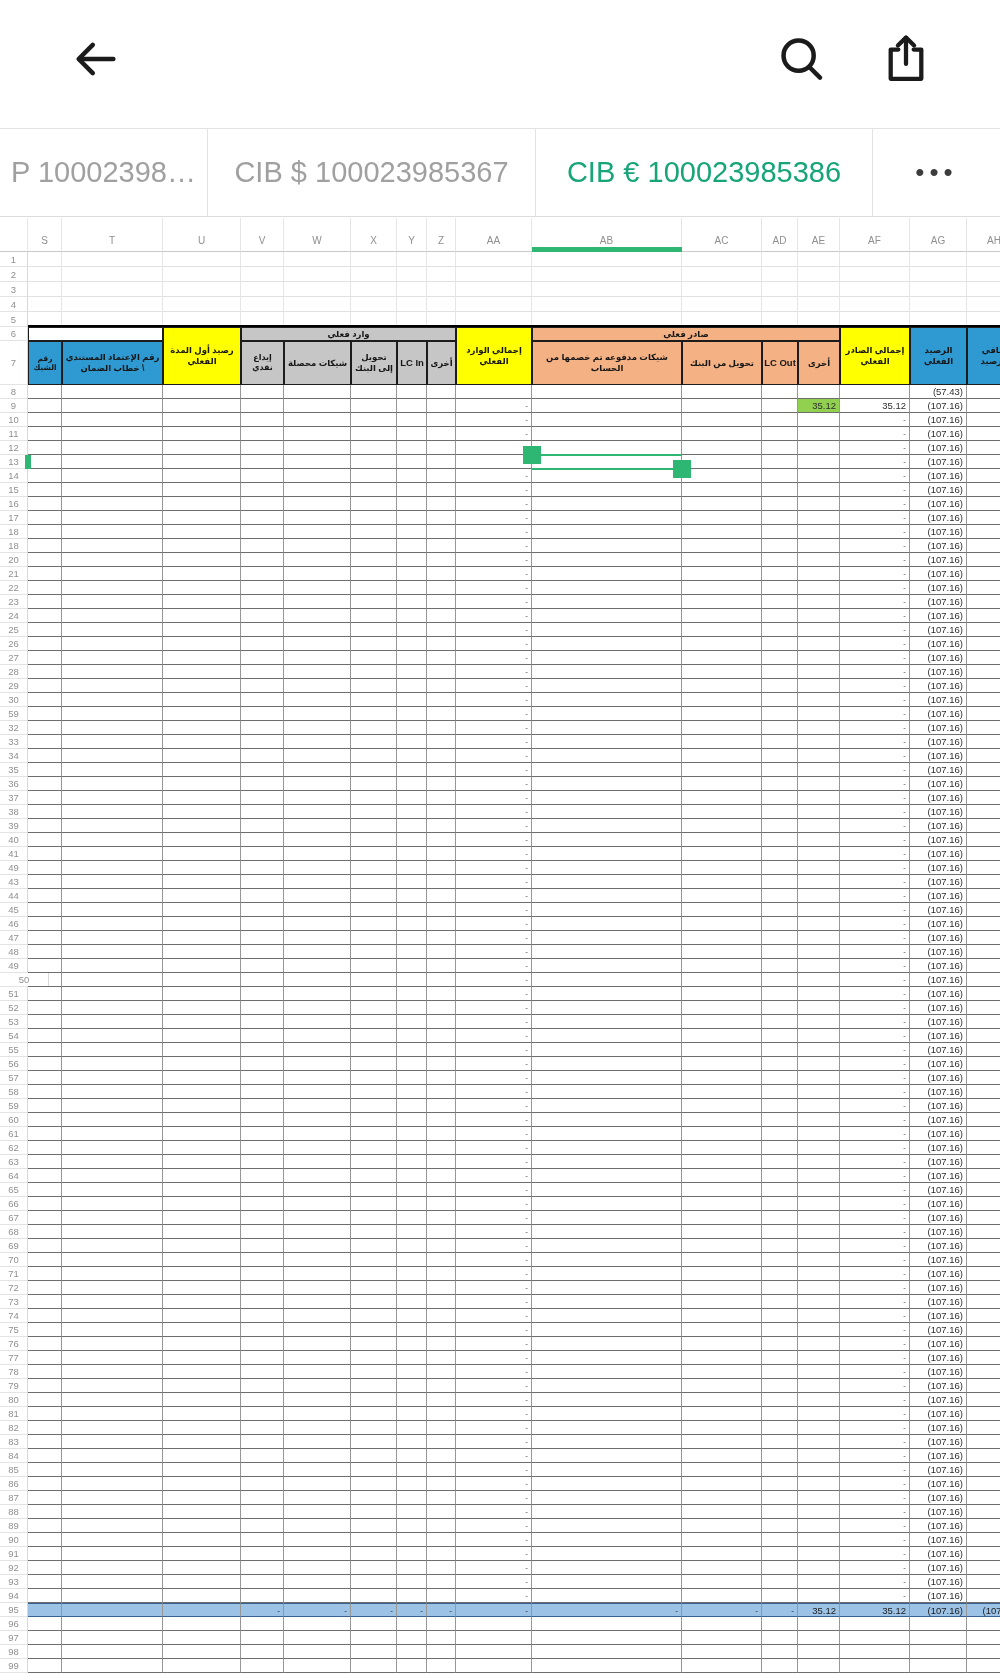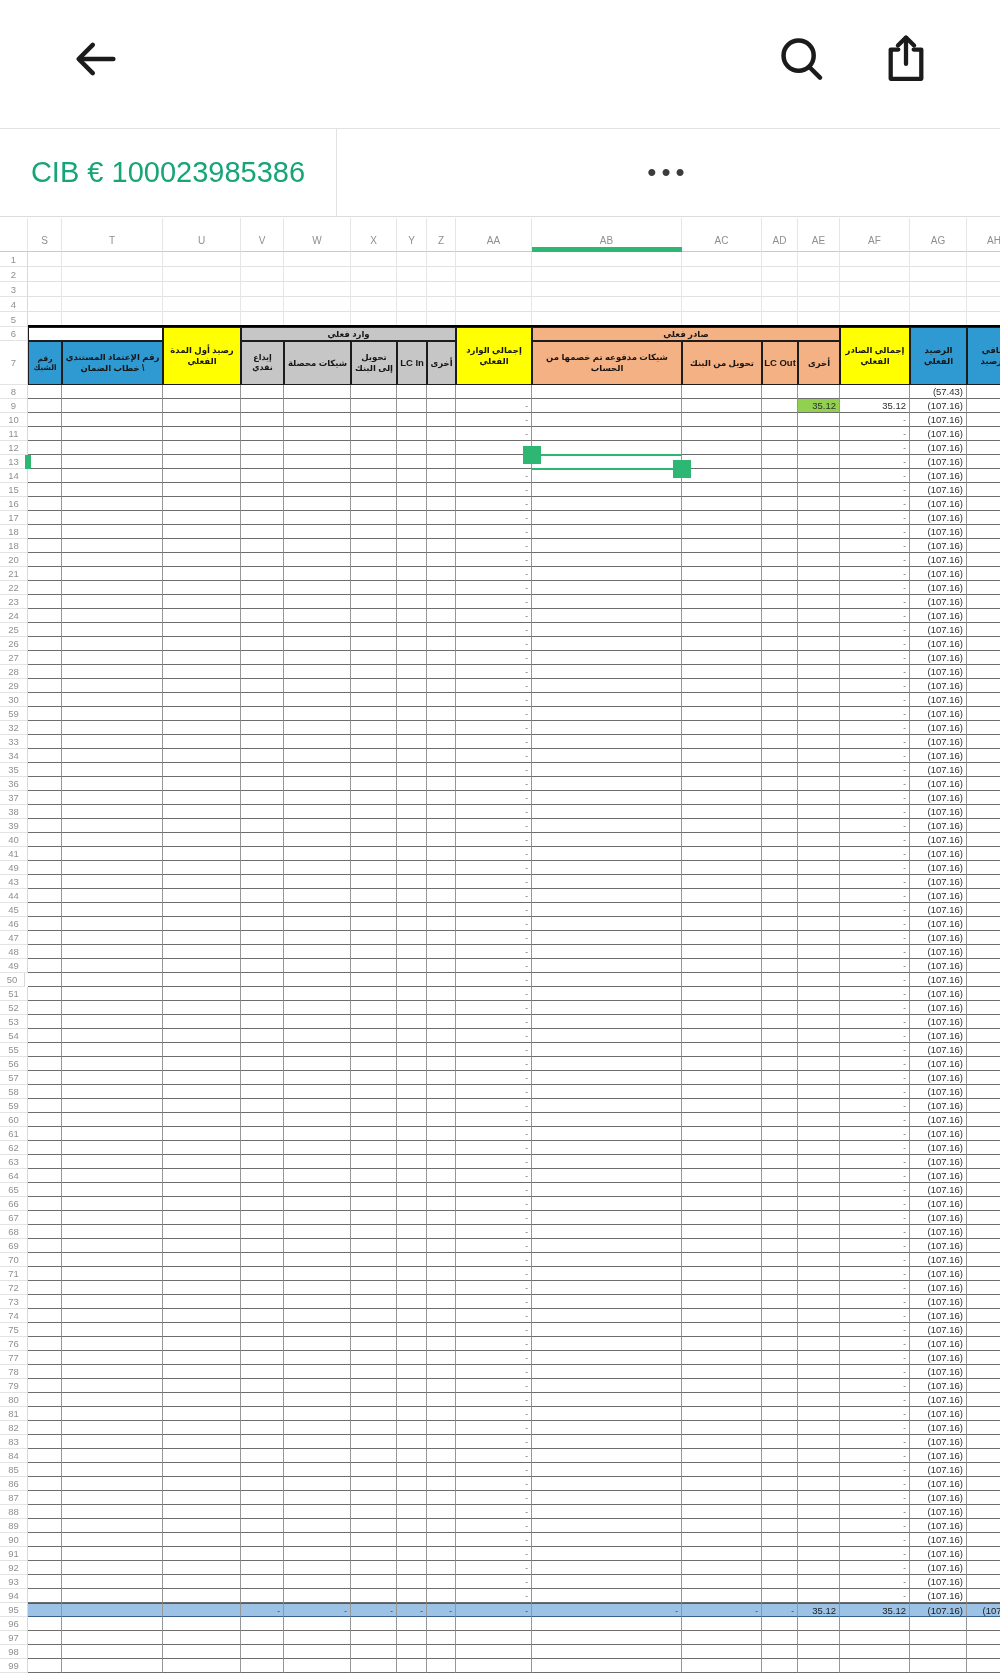--- a/index.html
+++ b/index.html
@@ -69,20 +69,22 @@
     <svg width="54" height="54" viewBox="0 0 24 24" fill="none" stroke="#1b1b1b" stroke-width="1.9" stroke-linecap="round" stroke-linejoin="round">
       <path d="M8.6 7.8H5.2v13h13.6v-13h-3.4"></path>
       <path d="M12 14.2V2.6"></path>
         <path d="M8.4 6 12 2.4 15.6 6"></path>
     </svg>
   </div>
 </div>
 
 <div class="tabbar">
   <div id="tabs-holder" style="display:flex;height:100%;">
+      <div class="tab" style="width: 208px;">P 10002398…</div>
+      <div class="tab" style="width: 328px;">CIB $ 100023985367</div>
       <div class="tab active" style="width: 337px;">CIB € 100023985386</div>
     </div>
   <div class="tab-more">•••</div>
 </div>
 
 <div class="sheet">
   <div class="sheet-inner" id="sheet-inner">
       <div class="abs striph" style="left: 0px; top: 0px; width: 28px; height: 34px;"></div>
       <div class="abs striph" style="left: 28px; top: 0px; width: 34px; height: 34px;">S</div>
       <div class="abs striph" style="left: 62px; top: 0px; width: 101px; height: 34px;">T</div>
@@ -915,21 +917,21 @@
       <div class="abs dcell" style="left: 397px; top: 741px; width: 30px; height: 14px;"></div>
       <div class="abs dcell" style="left: 427px; top: 741px; width: 29px; height: 14px;"></div>
       <div class="abs dcell dash" style="left: 456px; top: 741px; width: 76px; height: 14px;">-</div>
       <div class="abs dcell" style="left: 532px; top: 741px; width: 150px; height: 14px;"></div>
       <div class="abs dcell" style="left: 682px; top: 741px; width: 80px; height: 14px;"></div>
       <div class="abs dcell" style="left: 762px; top: 741px; width: 36px; height: 14px;"></div>
       <div class="abs dcell" style="left: 798px; top: 741px; width: 42px; height: 14px;"></div>
       <div class="abs dcell dash" style="left: 840px; top: 741px; width: 70px; height: 14px;">-</div>
       <div class="abs dcell" style="left: 910px; top: 741px; width: 57px; height: 14px;">(107.16)</div>
       <div class="abs dcell" style="left: 967px; top: 741px; width: 55px; height: 14px;"></div>
-      <div class="abs gut" style="left: 0px; top: 755px; width: 25px; height: 14px;">50</div>
+      <div class="abs gut" style="left: 0px; top: 755px; width: 49px; height: 14px;">50</div>
       <div class="abs dcell" style="left: 28px; top: 755px; width: 34px; height: 14px;"></div>
       <div class="abs dcell" style="left: 62px; top: 755px; width: 101px; height: 14px;"></div>
       <div class="abs dcell" style="left: 163px; top: 755px; width: 78px; height: 14px;"></div>
       <div class="abs dcell" style="left: 241px; top: 755px; width: 43px; height: 14px;"></div>
       <div class="abs dcell" style="left: 284px; top: 755px; width: 67px; height: 14px;"></div>
       <div class="abs dcell" style="left: 351px; top: 755px; width: 46px; height: 14px;"></div>
       <div class="abs dcell" style="left: 397px; top: 755px; width: 30px; height: 14px;"></div>
       <div class="abs dcell" style="left: 427px; top: 755px; width: 29px; height: 14px;"></div>
       <div class="abs dcell dash" style="left: 456px; top: 755px; width: 76px; height: 14px;">-</div>
       <div class="abs dcell" style="left: 532px; top: 755px; width: 150px; height: 14px;"></div>

